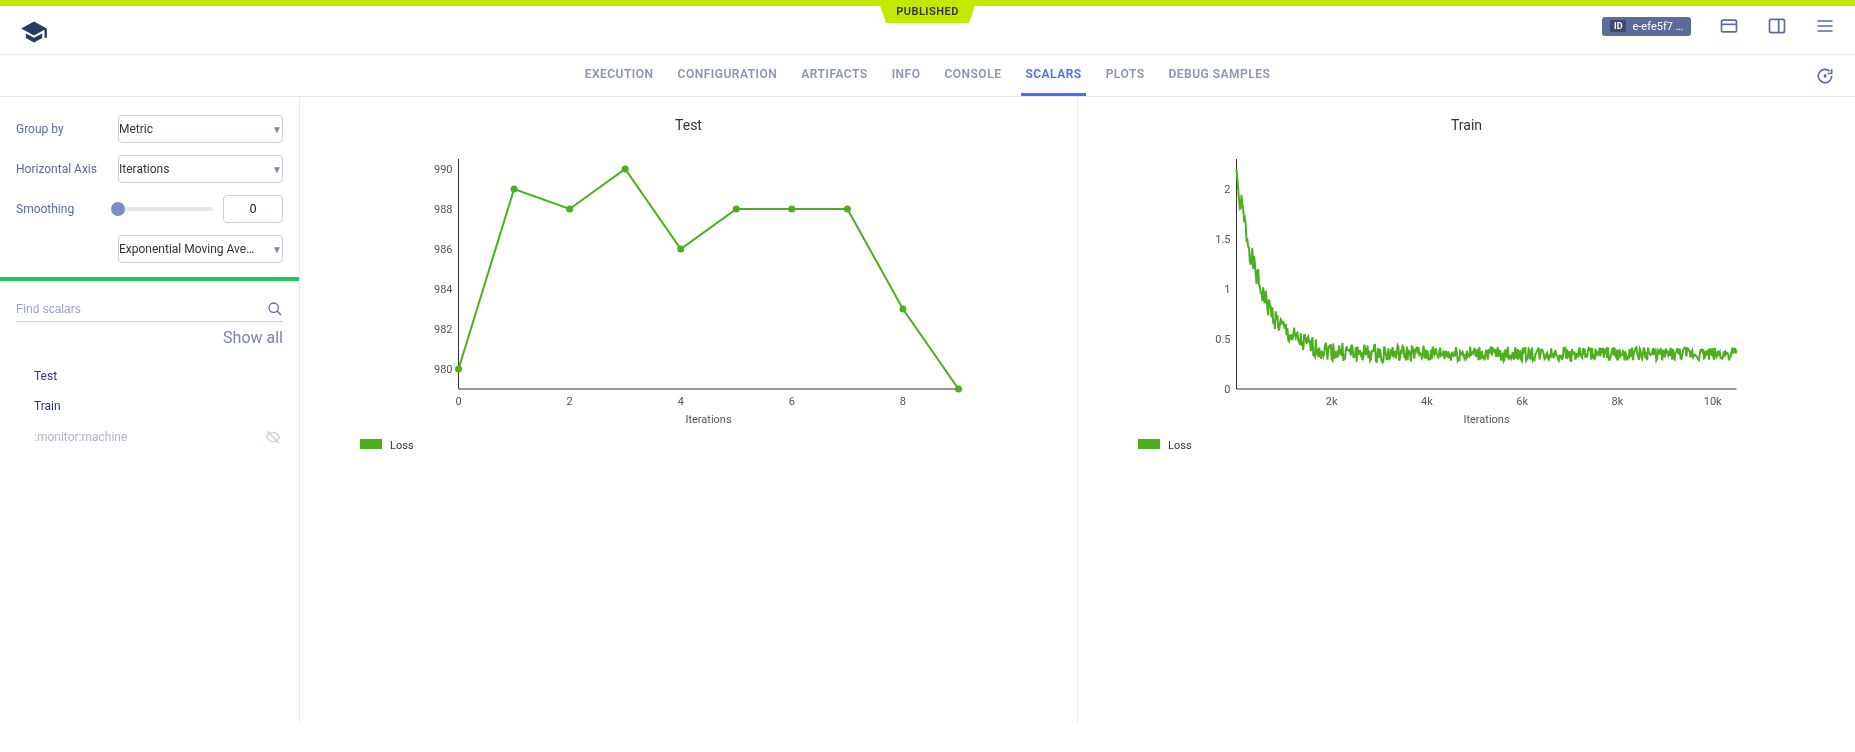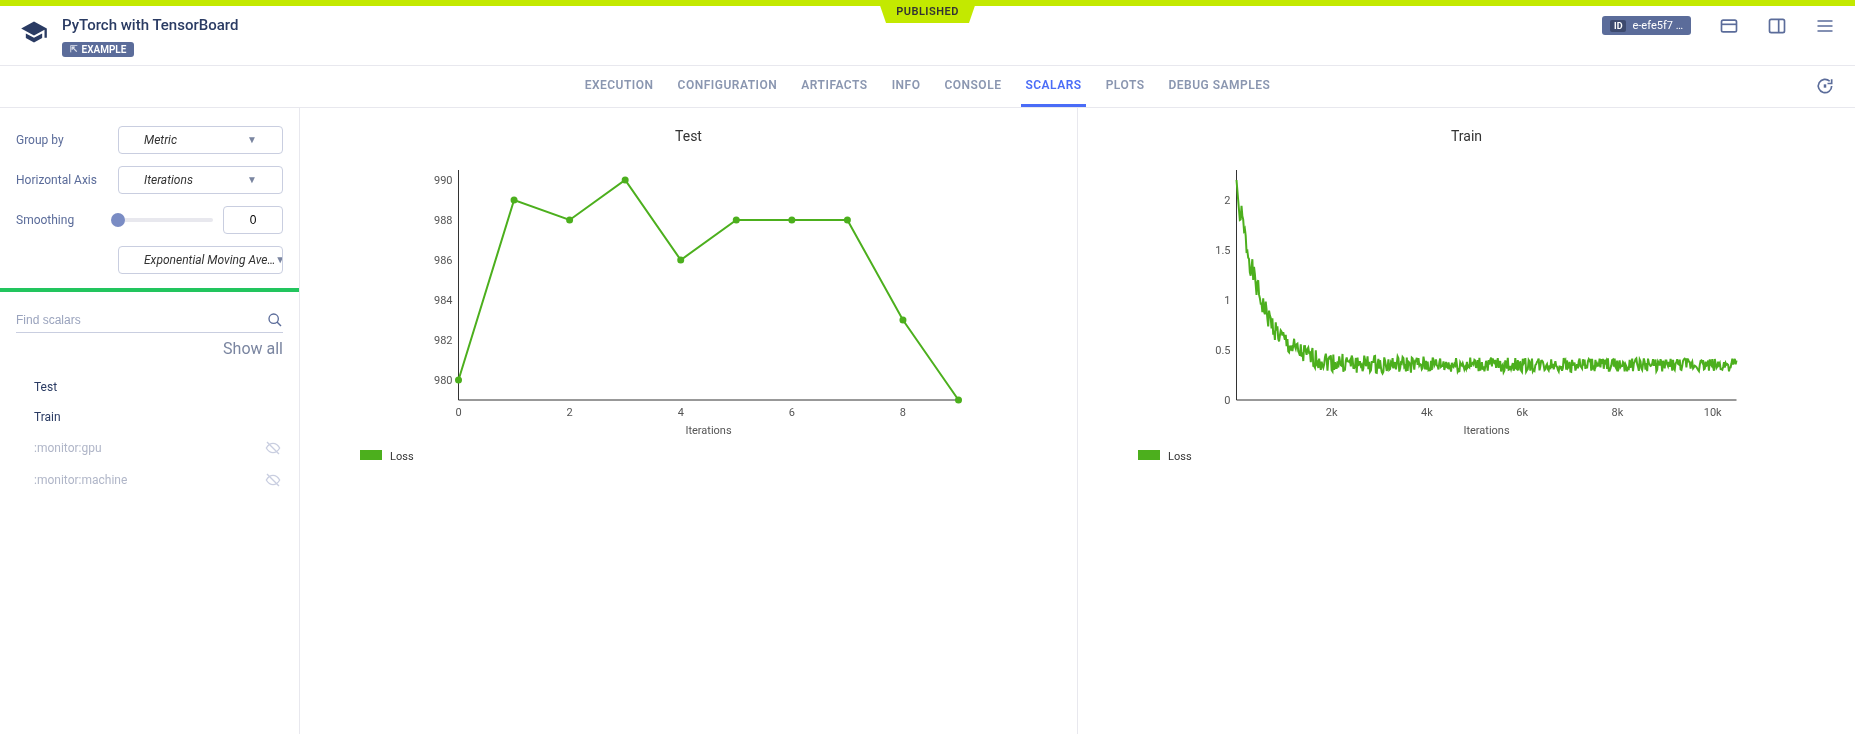--- a/index.html
+++ b/index.html
@@ -8,37 +8,37 @@
 .top-green-bar { height: 6px; background: #c3e900; width: 100%; }
 .published-tab { position: absolute; top: 0; left: 50%; transform: translateX(-50%); background: #c3e900; color: #333; font-weight: 600; font-size: 11px; padding: 5px 18px; letter-spacing: 0.5px; clip-path: polygon(0 0, 100% 0, 92% 100%, 8% 100%); }
 
 .header { display: flex; align-items: flex-start; justify-content: space-between; padding: 10px 20px 8px 20px; border-bottom: 1px solid #e8e8ee; }
 .header-left { display: flex; align-items: flex-start; gap: 14px; }
 .logo-icon { width: 28px; height: 28px; color: #2a3b63; display:flex; align-items:center; justify-content:center; margin-top:2px; }
 .title-block h1 { font-size: 15px; font-weight: 500; color: #2a3b63; margin-bottom: 6px; }
 .example-badge { background: #5b6c9a; color: #fff; font-size: 10px; font-weight: 600; padding: 2px 8px; border-radius: 3px; display: inline-flex; align-items:center; gap:4px; }
 .example-badge::before { content:"⇱"; opacity:0.8; font-size:9px; }
 
-.header-right { display: flex; align-items: flex-start; gap: 28px; }
+.header-right { display: flex; align-items: center; gap: 28px; }
 .id-chip { background: #5b6c9a; color: #fff; font-size: 11px; padding: 3px 8px; border-radius: 3px; display:flex; align-items:center; gap:6px; }
 .id-chip .id-label { background:#3d4a6e; padding:1px 4px; border-radius:2px; font-size:9px; font-weight:700; }
 .header-icon { width:20px; height:20px; color:#5b6c9a; cursor:pointer; display:flex; align-items:center; justify-content:center; }
 
 .tabs-bar { display:flex; justify-content:center; position:relative; border-bottom:1px solid #e8e8ee; }
 .tabs { display:flex; gap:16px; }
 .tab { padding: 12px 4px; font-size: 12px; font-weight:600; color:#8a96b0; letter-spacing:0.5px; cursor:pointer; border-bottom: 3px solid transparent; }
 .tab.active { color:#4a6cf7; border-bottom-color:#4a6cf7; }
 .refresh-icon { position:absolute; right:20px; top:50%; transform:translateY(-50%); width:20px; height:20px; color:#5b6c9a; cursor:pointer; }
 
 .main { display:flex; height: calc(100vh - 126px); }
 .sidebar { width: 300px; border-right:1px solid #e8e8ee; overflow-y:auto; }
 .controls { padding: 18px 16px 14px 16px; border-bottom:4px solid #22c55e; }
 .control-row { display:flex; align-items:center; margin-bottom:12px; gap:10px; }
 .control-row label { font-size:12px; color:#5b6c9a; width:92px; flex-shrink:0; }
-.select-field { flex:1; border:1px solid #c9cee0; border-radius:4px; padding:6px 25px; font-size:12px; color:#333; display:flex; justify-content:space-between; align-items:center; cursor:pointer; background:#fff;font-style:italic; }
+.select-field { flex:1; border:1px solid #c9cee0; border-radius:4px; padding:6px 0; font-size:12px; color:#333; display:flex; justify-content:space-between; align-items:center; cursor:pointer; background:#fff; }
 .select-field .caret { font-size:10px; color:#7a85a0; }
 .smoothing-row { display:flex; align-items:center; gap:10px; }
 .slider-track { flex:1; position:relative; height:4px; background:#e8e8ee; border-radius:2px; }
 .slider-thumb { position:absolute; left:0; top:50%; transform:translate(-50%,-50%); width:14px; height:14px; background:#7a8cc4; border-radius:50%; cursor:pointer; }
 .smoothing-input { width:60px; border:1px solid #c9cee0; border-radius:4px; padding:6px; text-align:center; font-size:12px; }
 .select-field.indented { margin-left:102px; width: calc(100% - 102px); overflow:hidden; white-space:nowrap; }
 
 .search-row { display:flex; align-items:center; border-bottom:1px solid #c9cee0; margin: 20px 16px 6px 16px; padding-bottom:4px; }
 .search-input { flex:1; border:none; outline:none; font-size:12px; color:#5b6c9a; background:transparent; }
 .search-input::placeholder { color:#9aa3bd; }
@@ -69,24 +69,20 @@
 <div class="top-green-bar"></div>
 <div class="published-tab">PUBLISHED</div>
 
 <div class="header">
   <div class="header-left">
     <div class="logo-icon">
       <svg viewBox="0 0 24 24" width="28" height="28">
           <path fill="currentColor" d="M12 3L1 9l11 6 9-4.91V17h2V9L12 3zM5 13.18v4L12 21l7-3.82v-4L12 17l-7-3.82z"></path>
         </svg>
     </div>
-    <div class="title-block">
-      <h1>PyTorch with TensorBoard</h1>
-      <span class="example-badge">EXAMPLE</span>
-    </div>
   </div>
   <div class="header-right">
     <div class="id-chip">
       <span class="id-label">ID</span>
       <span>e-efe5f7 …</span>
     </div>
     <div class="header-icon">
       <svg viewBox="0 0 24 24" width="20" height="20">
           <rect x="3" y="5" width="18" height="14" rx="2" fill="none" stroke="currentColor" stroke-width="2"></rect>
           <line x1="3" y1="10" x2="21" y2="10" stroke="currentColor" stroke-width="2"></line>
@@ -167,29 +163,20 @@
       </span>
     </div>
     <div class="show-all">Show all</div>
 
     <div class="scalar-list" id="scalar-list">
         <div class="scalar-item">
           <span class="name">Test</span>
         </div>
         <div class="scalar-item">
           <span class="name">Train</span>
-        </div>
-        <div class="scalar-item dim">
-          <span class="name">:monitor:gpu</span>
-          <span class="hide-icon">
-            <svg viewBox="0 0 24 24" width="16" height="16">
-              <path fill="none" stroke="currentColor" stroke-width="2" d="M2 12s4-7 10-7 10 7 10 7-4 7-10 7-10-7-10-7z"></path>
-              <line x1="3" y1="3" x2="21" y2="21" stroke="currentColor" stroke-width="2"></line>
-            </svg>
-          </span>
         </div>
         <div class="scalar-item dim">
           <span class="name">:monitor:machine</span>
           <span class="hide-icon">
             <svg viewBox="0 0 24 24" width="16" height="16">
               <path fill="none" stroke="currentColor" stroke-width="2" d="M2 12s4-7 10-7 10 7 10 7-4 7-10 7-10-7-10-7z"></path>
               <line x1="3" y1="3" x2="21" y2="21" stroke="currentColor" stroke-width="2"></line>
             </svg>
           </span>
         </div>

